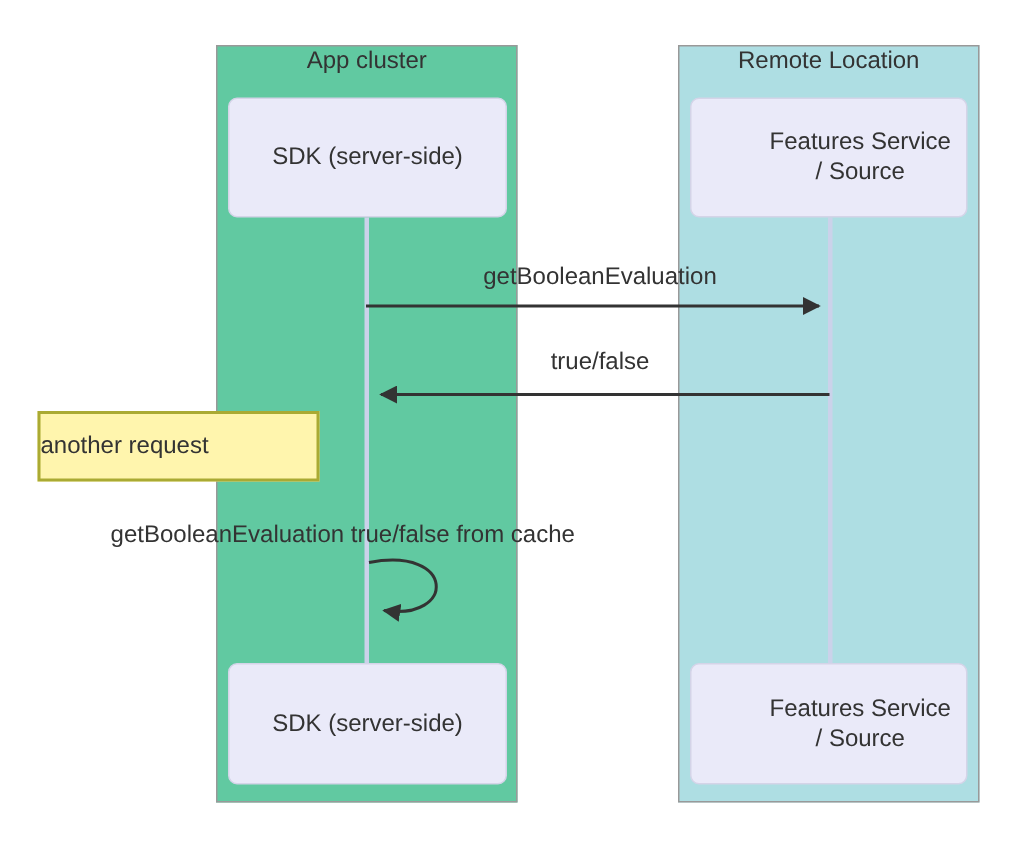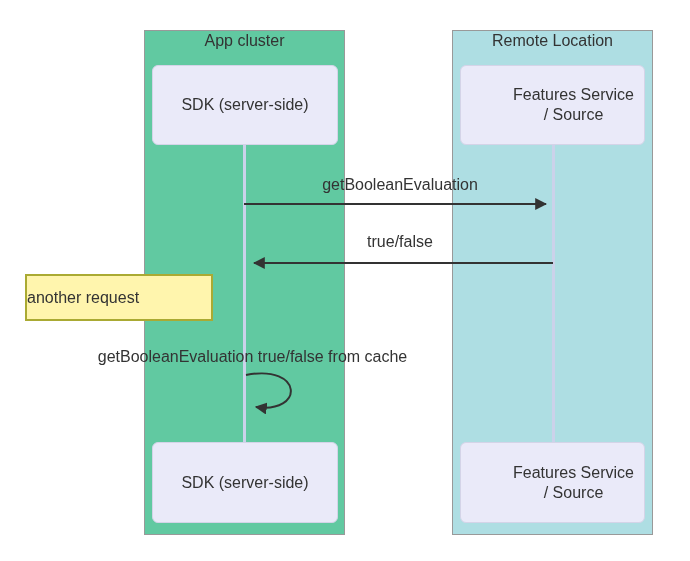--- a/index.html
+++ b/index.html
@@ -29,21 +29,21 @@
   .participant.features{left:460px;width:185px;padding-left:42px;}
   .participant.top{top:65px;}
   .participant.bottom{top:442px;height:81px;}
   .svg-overlay{position:absolute;left:0;top:0;width:690px;height:561px;pointer-events:none;}
   .svg-overlay line,.svg-overlay path.flow{stroke:var(--arrow);stroke-width:2;fill:none;}
   .svg-overlay marker path{fill:var(--arrow);}
   .msg-label{position:absolute;left:244px;width:312px;text-align:center;height:18px;
              line-height:18px;white-space:nowrap;}
   .msg-label.m1{top:176px;}
   .msg-label.m2{top:233px;}
-  .msg-label.self{left:32px;width:441px;top:348px;}
+  .msg-label.self{left:8px;width:441px;top:348px;}
   .note{position:absolute;left:25px;top:274px;width:188px;height:47px;background:var(--note_fill);
         border:2px solid var(--note_border);box-sizing:border-box;display:flex;align-items:center;
         justify-content:flex-start;text-align:center;}
 </style>
 </head>
 <body>
 
 <div class="canvas">
 
   <div class="cluster app">

